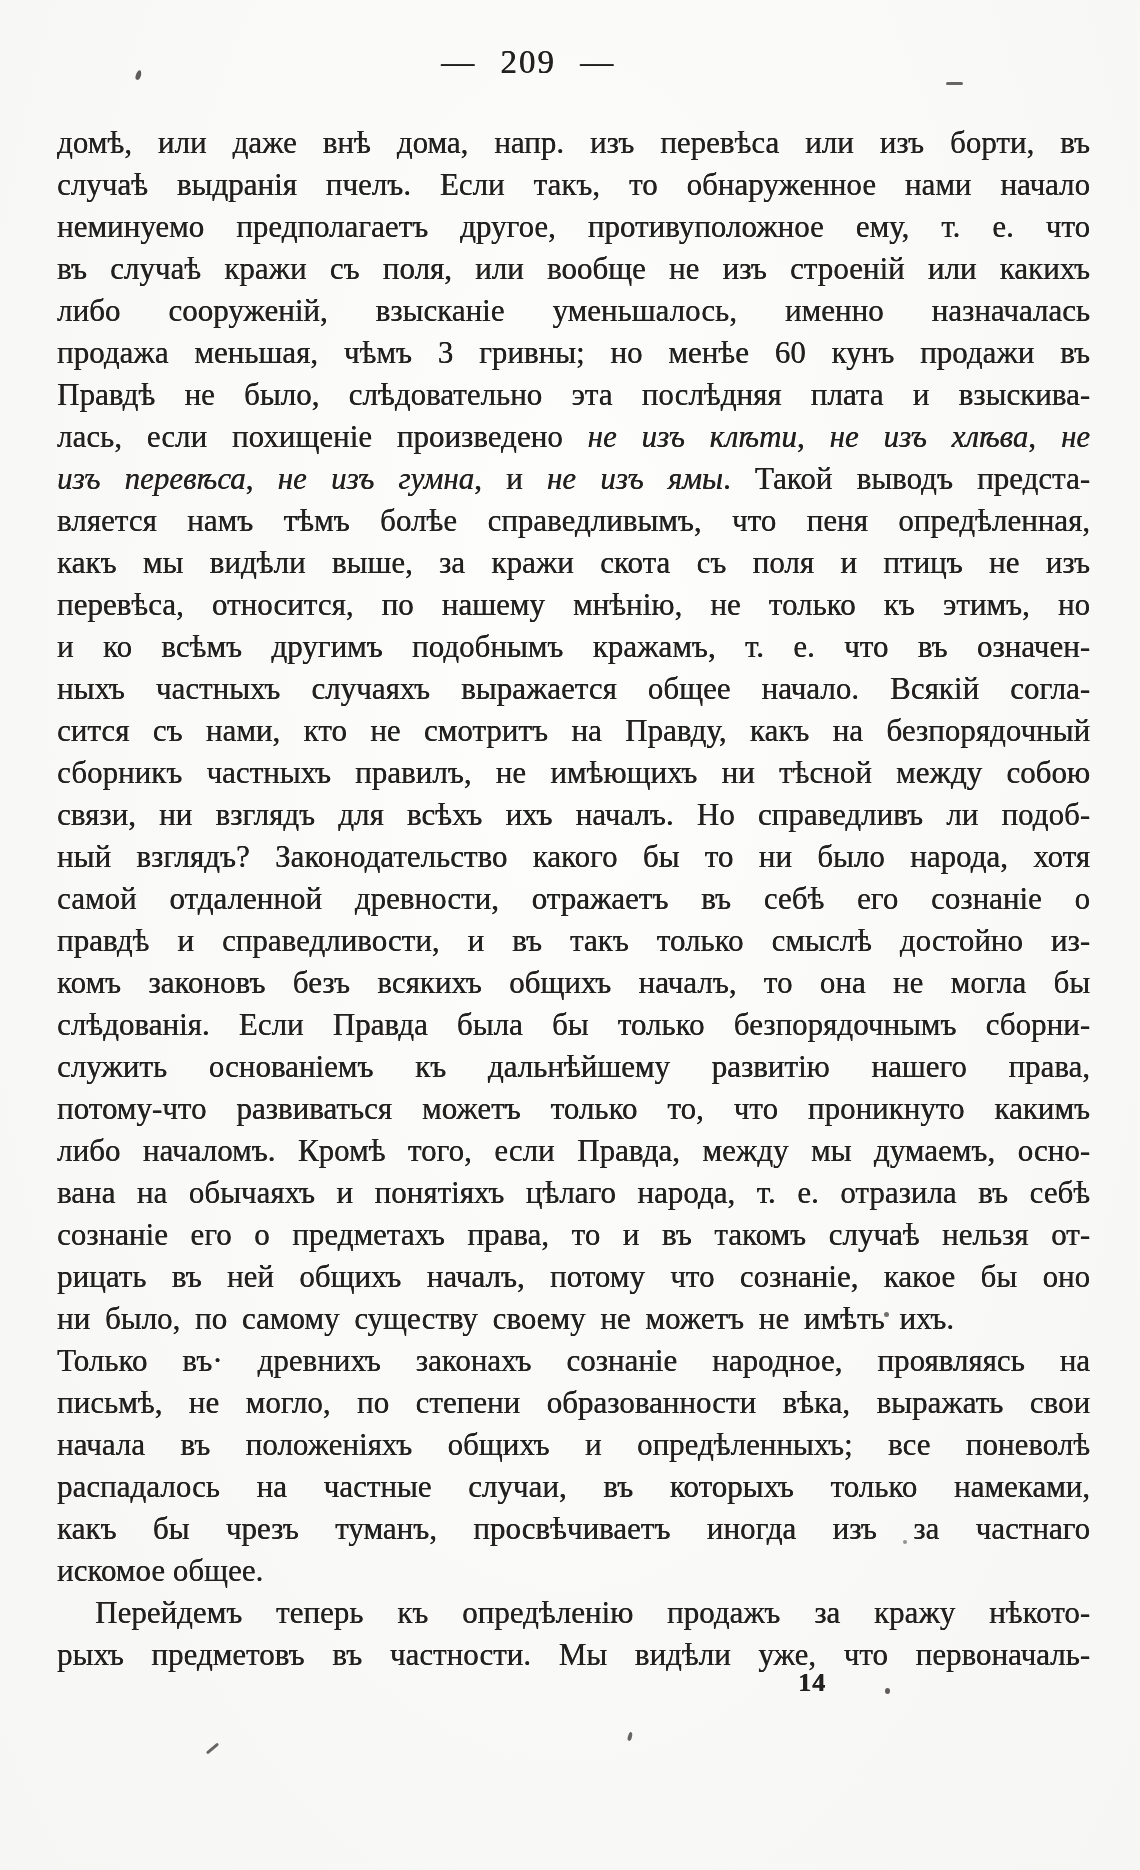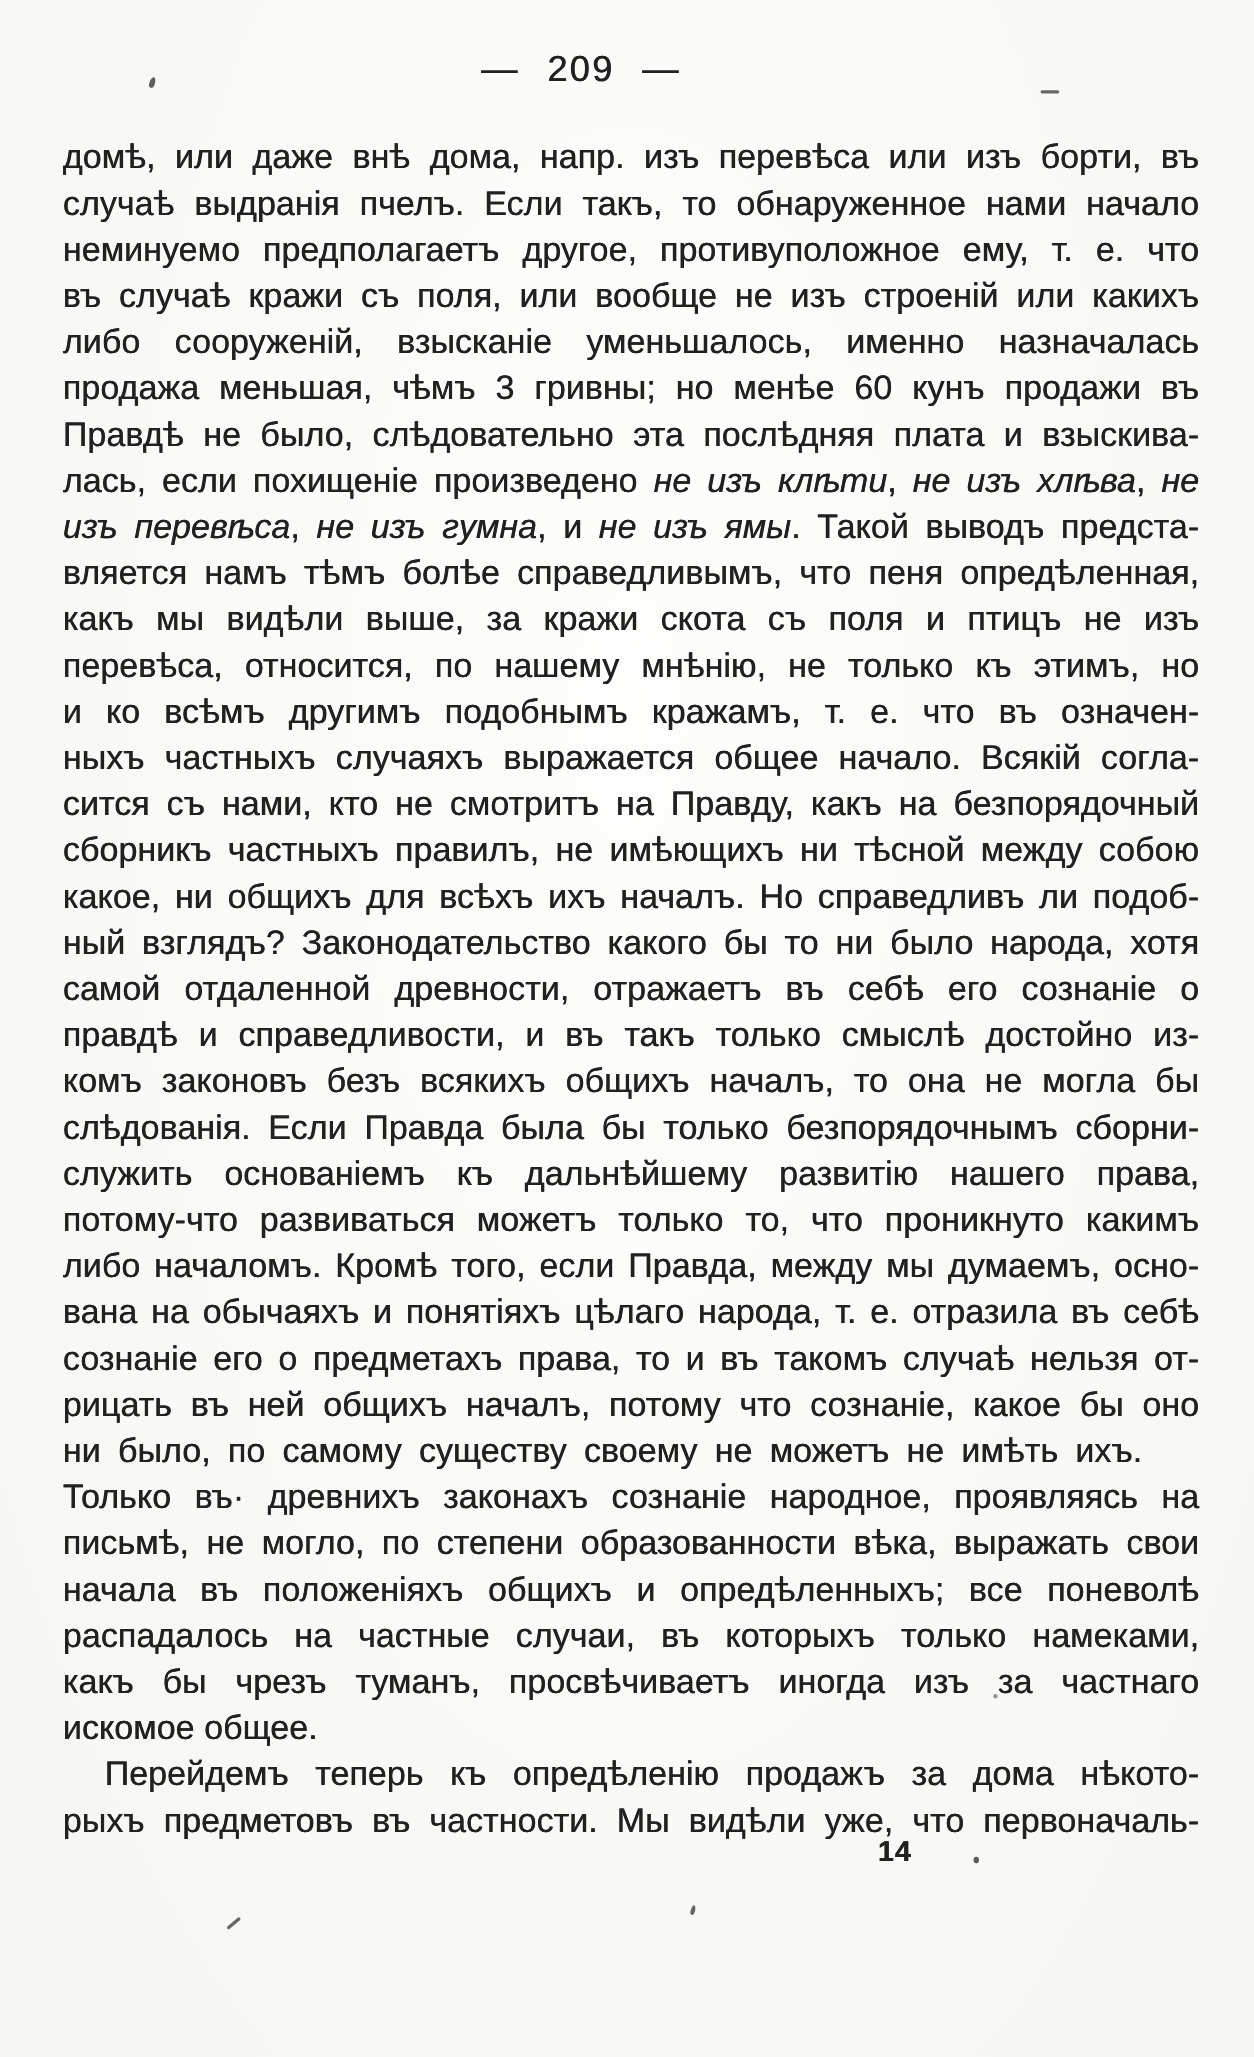--- a/index.html
+++ b/index.html
@@ -7,21 +7,21 @@
     padding: 0;
     background: #fbfbf9;
   }
   .page {
     position: relative;
     width: 1140px;
     height: 1870px;
     background:
       radial-gradient(ellipse at 50% 35%, rgba(255,255,255,0.55), rgba(88,80,60,0.03)),
       #fbfbf9;
-    font-family: Liberation Sans, sans-serif;
+    font-family: Liberation Serif, serif;
     color: #232120;
     overflow: hidden;
   }
   .page-number {
     position: absolute;
     top: 44px;
     left: 0;
     width: 1056px;
     text-align: center;
     font-size: 33px;
@@ -104,38 +104,38 @@
       <div class="line"><span>Правдѣ не было, слѣдовательно эта послѣдняя плата и взыскива-</span></div>
       <div class="line"><span>лась, если похищеніе произведено </span><span class="it">не изъ клѣти</span><span>, </span><span class="it">не изъ хлѣва</span><span>, </span><span class="it">не</span></div>
       <div class="line"><span class="it">изъ перевѣса</span><span>, </span><span class="it">не изъ гумна</span><span>, и </span><span class="it">не изъ ямы</span><span>. Такой выводъ предста-</span></div>
       <div class="line"><span>вляется намъ тѣмъ болѣе справедливымъ, что пеня опредѣленная,</span></div>
       <div class="line"><span>какъ мы видѣли выше, за кражи скота съ поля и птицъ не изъ</span></div>
       <div class="line"><span>перевѣса, относится, по нашему мнѣнію, не только къ этимъ, но</span></div>
       <div class="line"><span>и ко всѣмъ другимъ подобнымъ кражамъ, т. е. что въ означен-</span></div>
       <div class="line"><span>ныхъ частныхъ случаяхъ выражается общее начало. Всякій согла-</span></div>
       <div class="line"><span>сится съ нами, кто не смотритъ на Правду, какъ на безпорядочный</span></div>
       <div class="line"><span>сборникъ частныхъ правилъ, не имѣющихъ ни тѣсной между собою</span></div>
-      <div class="line"><span>какое, ни общихъ для всѣхъ ихъ началъ. Но справедливъ ли подоб-</span></div>
+      <div class="line"><span>связи, ни взглядъ для всѣхъ ихъ началъ. Но справедливъ ли подоб-</span></div>
       <div class="line"><span>ный взглядъ? Законодательство какого бы то ни было народа, хотя</span></div>
       <div class="line"><span>самой отдаленной древности, отражаетъ въ себѣ его сознаніе о</span></div>
       <div class="line"><span>правдѣ и справедливости, и въ такъ только смыслѣ достойно из-</span></div>
       <div class="line"><span>комъ законовъ безъ всякихъ общихъ началъ, то она не могла бы</span></div>
       <div class="line"><span>слѣдованія. Если Правда была бы только безпорядочнымъ сборни-</span></div>
       <div class="line"><span>служить основаніемъ къ дальнѣйшему развитію нашего права,</span></div>
       <div class="line"><span>потому-что развиваться можетъ только то, что проникнуто какимъ</span></div>
       <div class="line"><span>либо началомъ. Кромѣ того, если Правда, между мы думаемъ, осно-</span></div>
       <div class="line"><span>вана на обычаяхъ и понятіяхъ цѣлаго народа, т. е. отразила въ себѣ</span></div>
       <div class="line"><span>сознаніе его о предметахъ права, то и въ такомъ случаѣ нельзя от-</span></div>
       <div class="line"><span>рицать въ ней общихъ началъ, потому что сознаніе, какое бы оно</span></div>
       <div class="line noflush spread"><span>ни было, по самому существу своему не можетъ не имѣть ихъ.</span></div>
       <div class="line"><span>Только въ· древнихъ законахъ сознаніе народное, проявляясь на</span></div>
       <div class="line"><span>письмѣ, не могло, по степени образованности вѣка, выражать свои</span></div>
       <div class="line"><span>начала въ положеніяхъ общихъ и опредѣленныхъ; все поневолѣ</span></div>
       <div class="line"><span>распадалось на частные случаи, въ которыхъ только намеками,</span></div>
       <div class="line"><span>какъ бы чрезъ туманъ, просвѣчиваетъ иногда изъ за частнаго</span></div>
       <div class="line noflush"><span>искомое общее.</span></div>
-      <div class="line indent"><span>Перейдемъ теперь къ опредѣленію продажъ за дома нѣкото-</span></div>
+      <div class="line indent"><span>Перейдемъ теперь къ опредѣленію продажъ за кражу нѣкото-</span></div>
       <div class="line"><span>рыхъ предметовъ въ частности. Мы видѣли уже, что первоначаль-</span></div>
     </div>
 
   <div class="signature">14</div>
 
 </div>
 
 </body></html>

